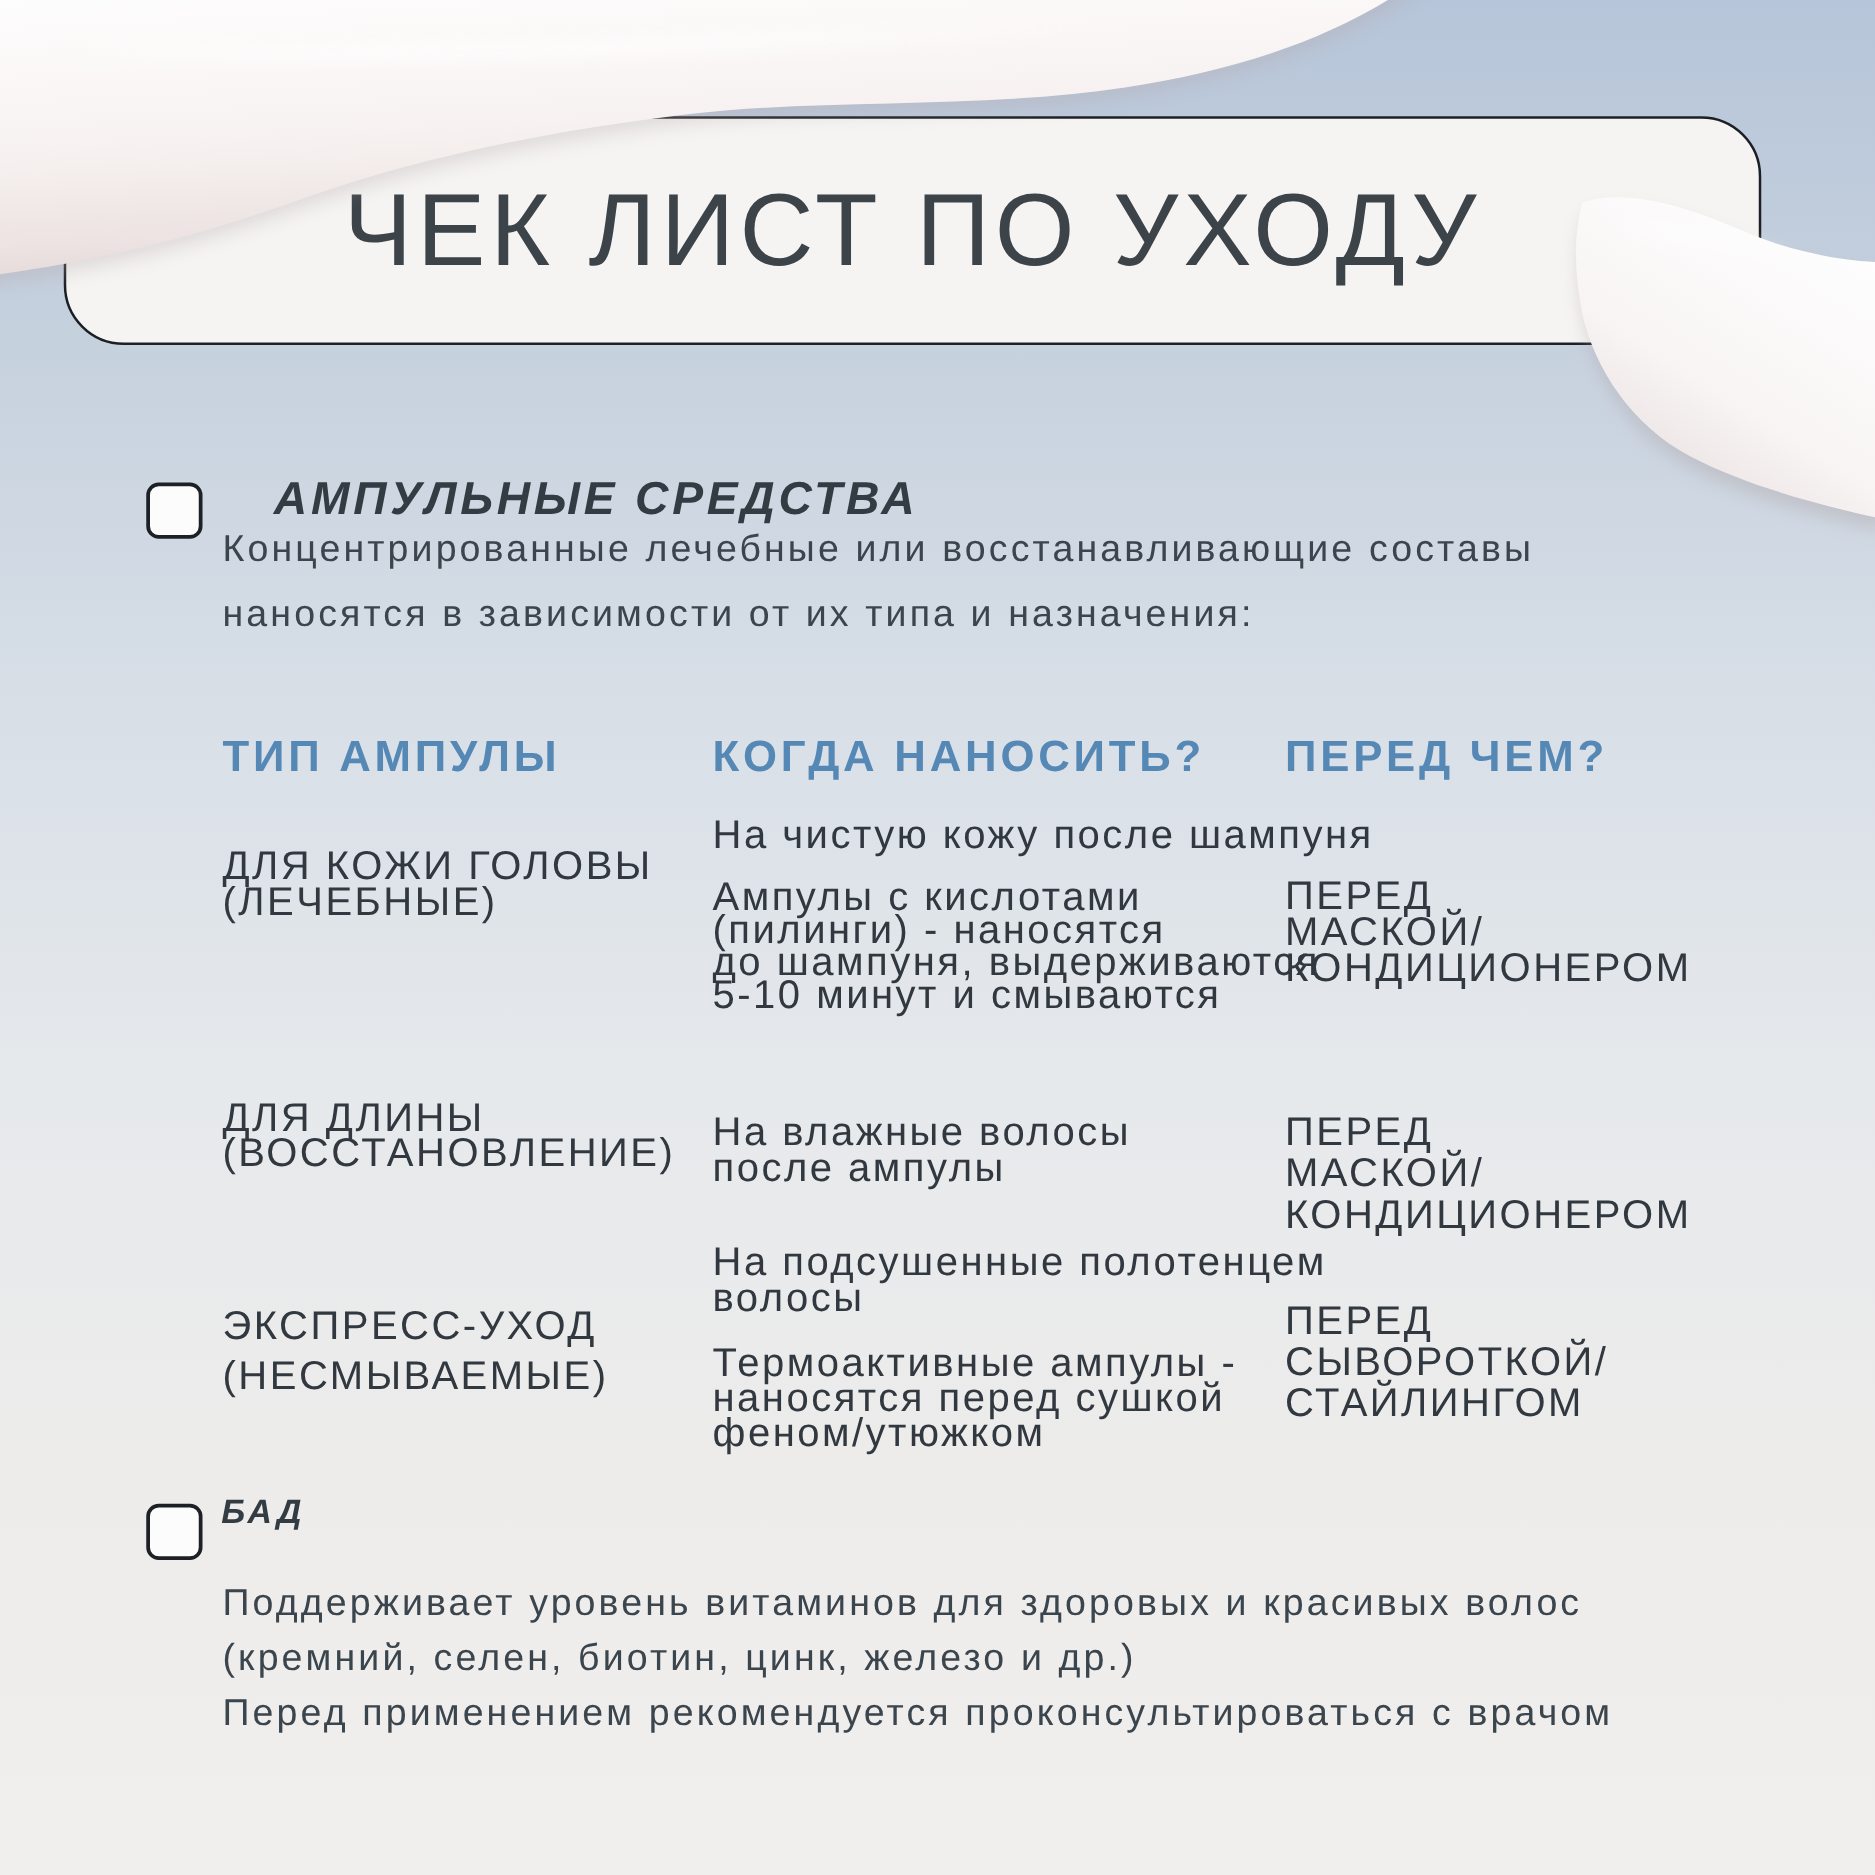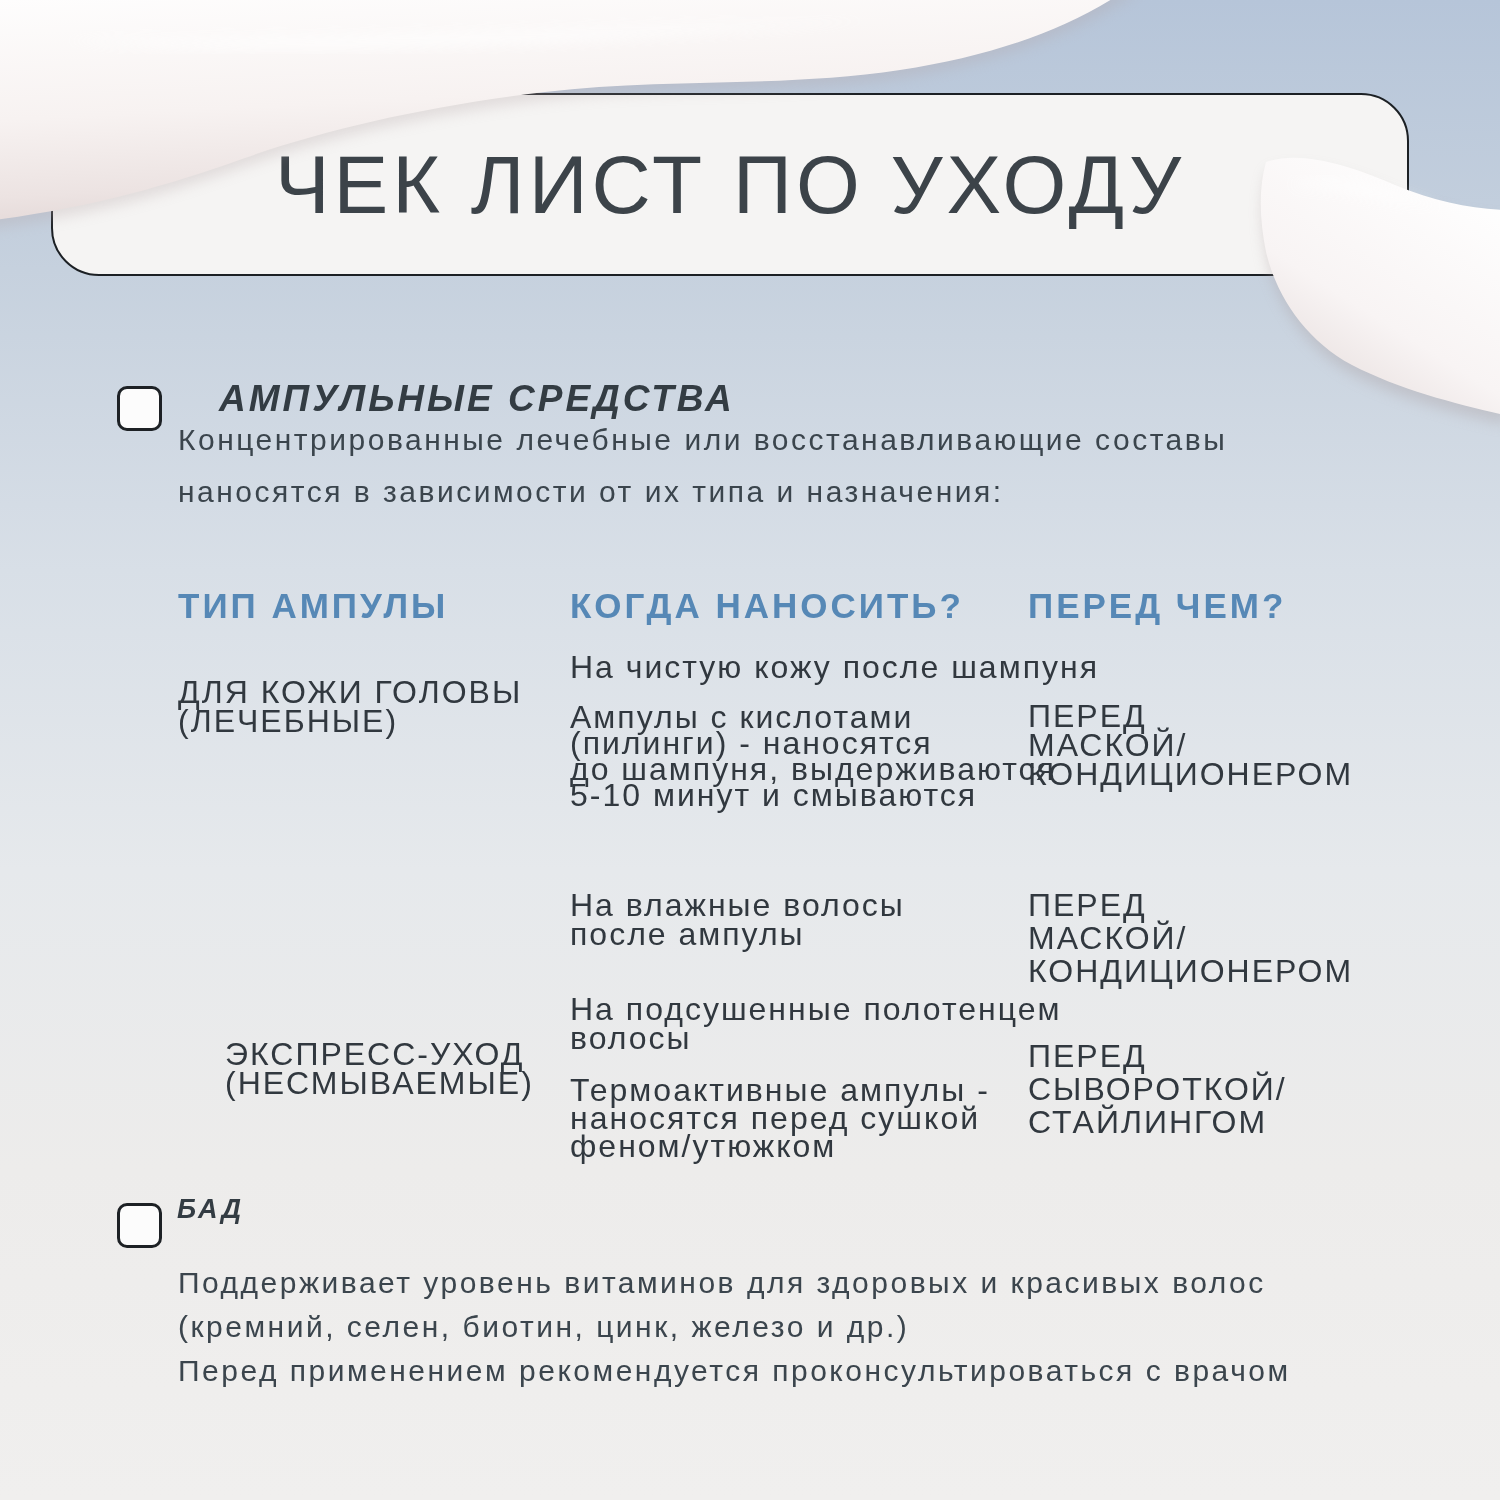--- a/index.html
+++ b/index.html
@@ -105,28 +105,30 @@
   <div class="abs cell content" style="left:570px;top:653px;line-height:28px;">На чистую кожу после шампуня</div>
   <div class="abs cell caps content" style="left:178px;top:678px;line-height:29px;">ДЛЯ КОЖИ ГОЛОВЫ
 (ЛЕЧЕБНЫЕ)</div>
   <div class="abs cell content" style="left:570px;top:704px;line-height:26px;">Ампулы с кислотами
 (пилинги) - наносятся
 до шампуня, выдерживаются
 5-10 минут и смываются</div>
   <div class="abs cell caps content" style="left:1028px;top:702px;line-height:29px;">ПЕРЕД
 МАСКОЙ/КОНДИЦИОНЕРОМ</div>
 
+  <div class="abs cell caps content" style="left:178px;top:880px;line-height:28px;">ДЛЯ ДЛИНЫ
+(ВОССТАНОВЛЕНИЕ)</div>
   <div class="abs cell content" style="left:570px;top:891px;line-height:29px;">На влажные волосы
 после ампулы</div>
   <div class="abs cell caps content" style="left:1028px;top:889px;line-height:33px;">ПЕРЕД
 МАСКОЙ/КОНДИЦИОНЕРОМ</div>
 
   <div class="abs cell content" style="left:570px;top:995px;line-height:29px;">На подсушенные полотенцем
 волосы</div>
-  <div class="abs cell caps content" style="left:178px;top:1040px;line-height:29px;margin-left:47px;">ЭКСПРЕСС-УХОД
+  <div class="abs cell caps content" style="left:178px;top:1040px;line-height:40px;">ЭКСПРЕСС-УХОД
 (НЕСМЫВАЕМЫЕ)</div>
   <div class="abs cell caps content" style="left:1028px;top:1040px;line-height:33px;">ПЕРЕД
 СЫВОРОТКОЙ/СТАЙЛИНГОМ</div>
   <div class="abs cell content" style="left:570px;top:1076px;line-height:28px;">Термоактивные ампулы -
 наносятся перед сушкой
 феном/утюжком</div>
 
   <div class="abs checkbox content" style="left:117px;top:1203px;"></div>
   <div class="abs sec-heading content" style="left:177px;top:1194px;font-size:27px;">БАД</div>
   <div class="abs sec-desc tight content" style="left:178px;top:1233px;margin-top:28px;">Поддерживает уровень витаминов для здоровых и красивых волос

